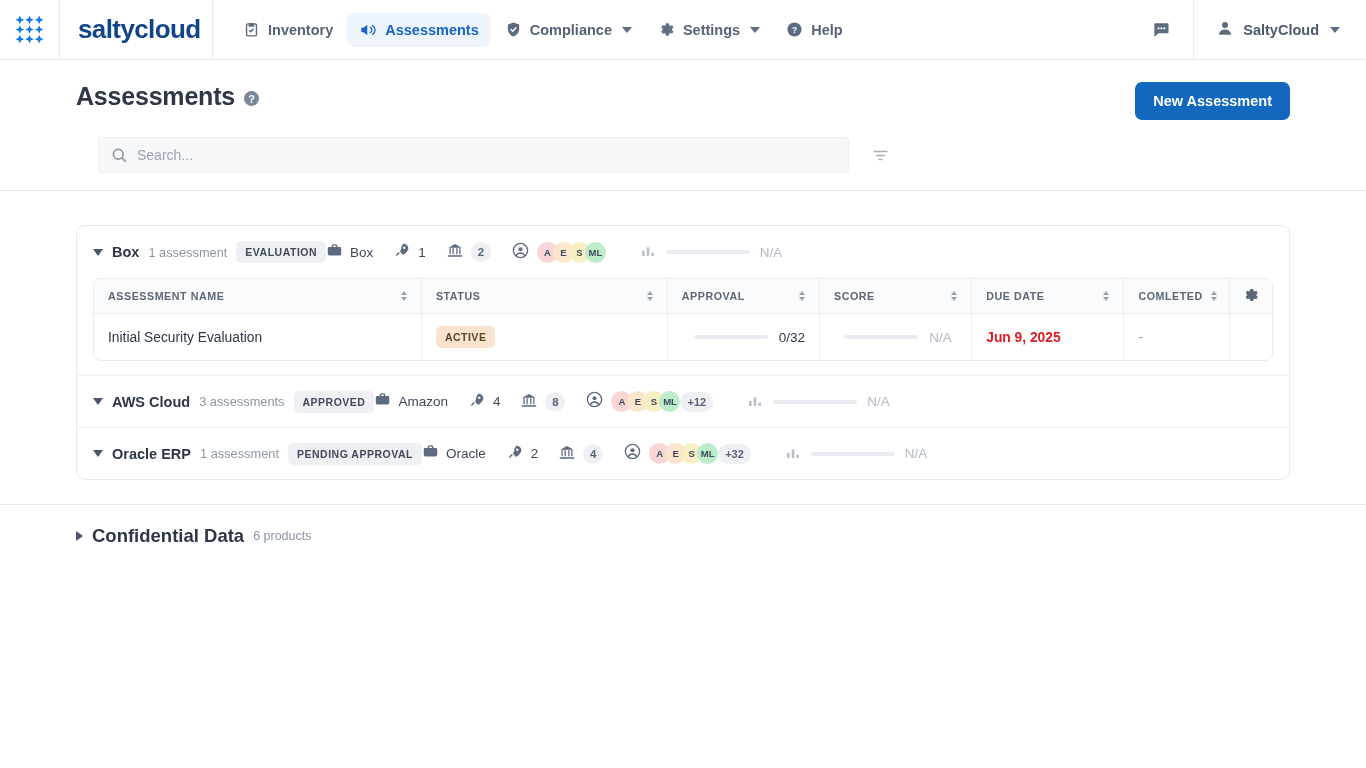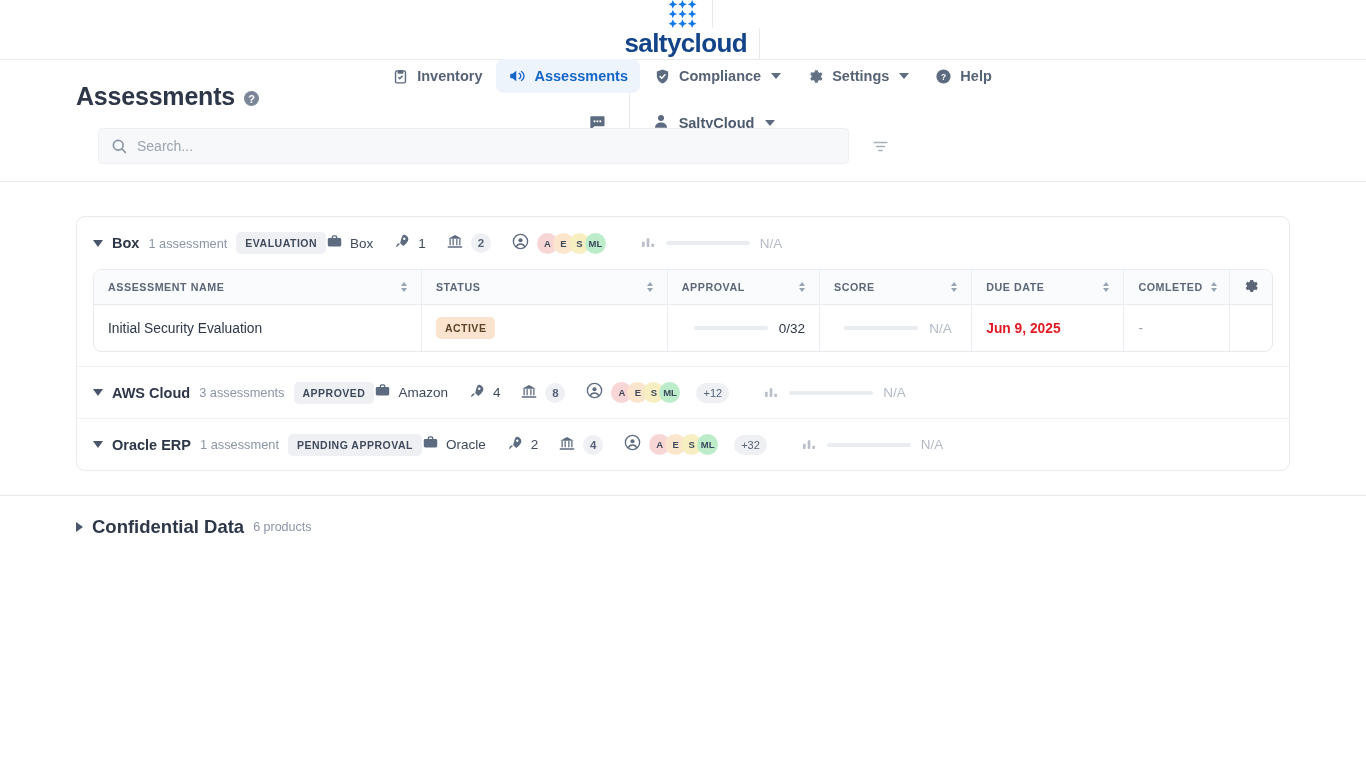--- a/index.html
+++ b/index.html
@@ -10,21 +10,20 @@
     color: #3d4a5c;
     overflow: hidden;
   }
 
   
   .topbar {
     height: 60px; width: 100%;
     display: flex; align-items: center;
     border-bottom: 1px solid #e7eaee;
     background: #fff;
-    flex-direction: column;
   }
   .logo-cell {
     width: 60px; height: 60px;
     display: flex; align-items: center; justify-content: center;
     border-right: 1px solid #e7eaee;
   }
   .logo-grid {
     width: 28px; height: 28px;
     display: grid; grid-template-columns: repeat(3,1fr); grid-template-rows: repeat(3,1fr);
     gap: 1px;
@@ -170,24 +169,24 @@
   .av-stack { display: flex; align-items: center; margin-right: 14px; }
   .av {
     width: 21px; height: 21px; border-radius: 50%;
     display: flex; align-items: center; justify-content: center;
     font-size: 9.5px; font-weight: 700; color: #3d4a5c;
     margin-left: -5px;
   }
   .av:first-child { margin-left: 0; }
   .av-more {
     background: #eef0f3; color: #56627a;
-    font-size: 11px; font-weight: 400;
+    font-size: 11px; font-weight: 700;
     height: 20px; border-radius: 10px; padding: 0 7px;
     display: flex; align-items: center; justify-content: center;
-    margin-left: 16px;
+    margin-left: 0;
   }
   .score-group { display: flex; align-items: center; gap: 10px; }
   .track { width: 84px; height: 4px; border-radius: 2px; background: #e9ecf0; }
   .na { font-size: 13.5px; color: #b3bac6; min-width: 28px; }
 
   
   .tbl-wrap { padding: 0 16px 14px 16px; }
   .tbl {
     width: 100%; border-collapse: separate; border-spacing: 0;
     border: 1px solid #e7eaee; border-radius: 8px; overflow: hidden;
@@ -332,20 +331,21 @@
       <span class="caret-d"></span>
     </div>
   </div>
 </div>
 
 <div class="page-head">
   <div class="title-row">
     <span class="page-title">Assessments</span>
     <span class="help-dot">?</span>
   </div>
+  <button class="btn-primary">New Assessment</button>
 </div>
 
 <div class="ctrl-row">
 
   <div class="search-wrap">
     <span class="search-ic">
       <svg width="18" height="18" viewBox="0 0 24 24" fill="none" stroke="#8b95a5" stroke-width="2.2" stroke-linecap="round">
         <circle cx="11" cy="11" r="6.5"></circle>
           <path d="M16 16l4.5 4.5"></path>
       </svg>

